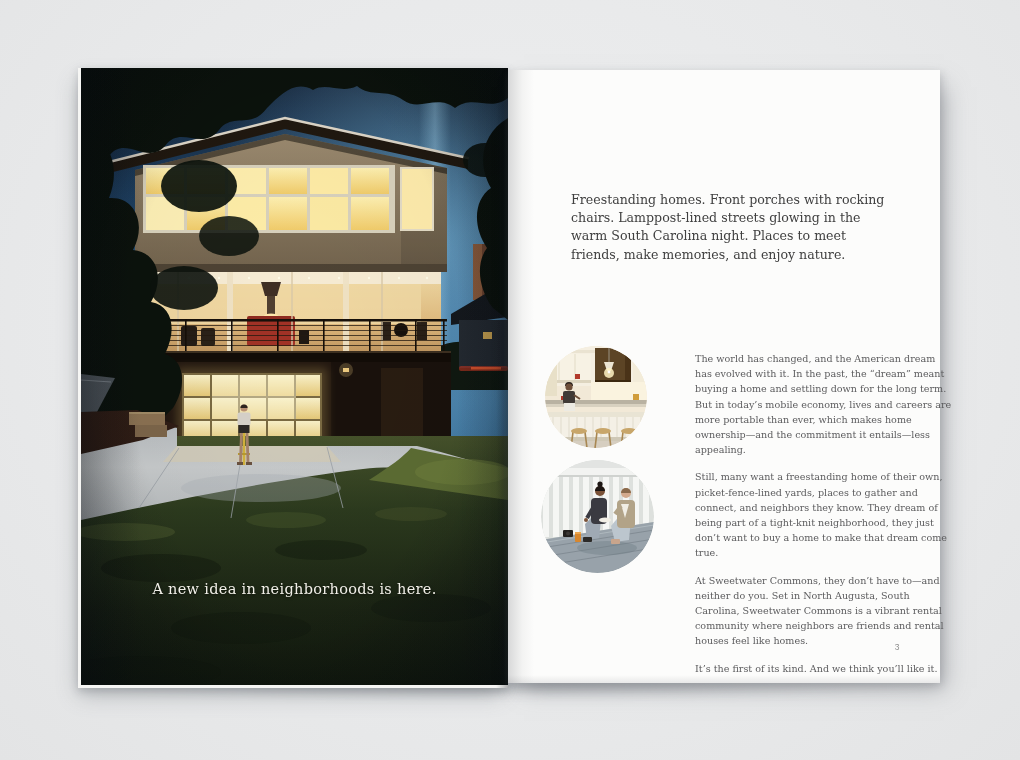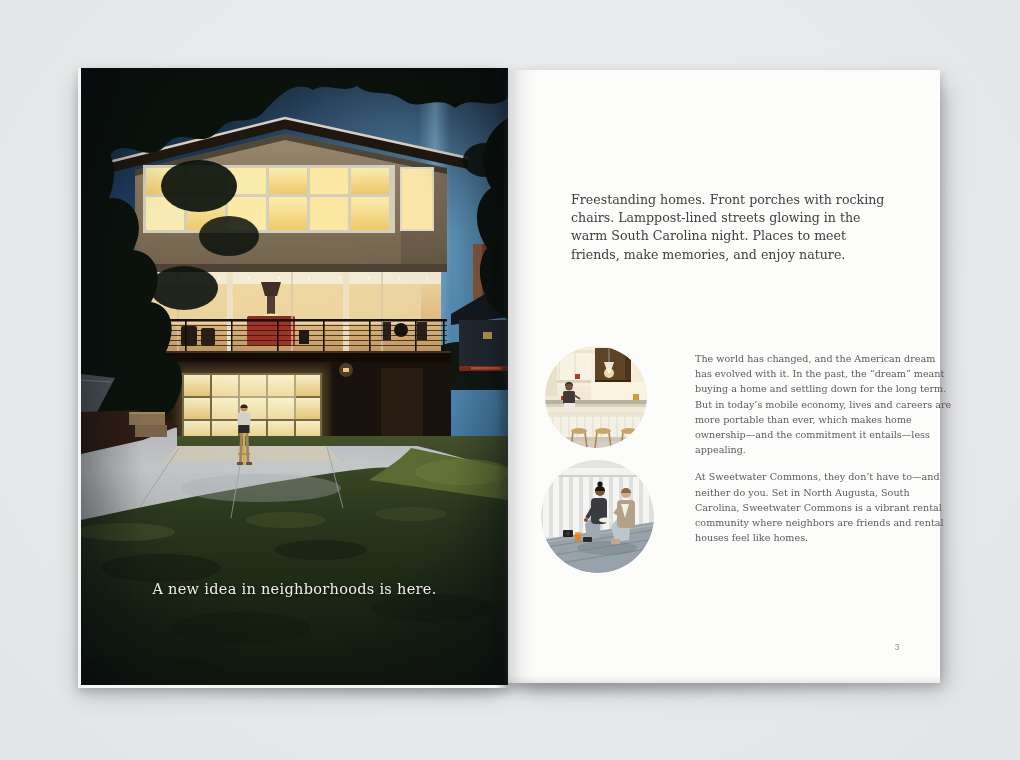--- a/index.html
+++ b/index.html
@@ -471,19 +471,21 @@
             <rect x="34" y="72" width="6" height="10" rx="1" fill="#d8872e"></rect>
             <rect x="34" y="72" width="6" height="2" fill="#eca54e"></rect>
             <rect x="22" y="70" width="10" height="7" rx="1" fill="#24211e"></rect>
             <circle cx="27" cy="73.5" r="2" fill="#3c3835"></circle>
           </g>
         </svg>
       </div>
 
       <div class="body-col">
         <p>The world has changed, and the American dream has evolved with it. In the past, the “dream” meant buying a home and settling down for the long term. But in today’s mobile economy, lives and careers are more portable than ever, which makes home ownership—and the commitment it entails—less appealing.</p>
+        <p>Still, many want a freestanding home of their own, picket-fence-lined yards, places to gather and connect, and neighbors they know. They dream of being part of a tight-knit neighborhood, they just don’t want to buy a home to make that dream come true.</p>
         <p>At Sweetwater Commons, they don’t have to—and neither do you. Set in North Augusta, South Carolina, Sweetwater Commons is a vibrant rental community where neighbors are friends and rental houses feel like homes.</p>
+        <p>It’s the first of its kind. And we think you’ll like it.</p>
       </div>
 
       <div class="page-number">3</div>
     </div>
   </div>
 </div>
 
 </body></html>

